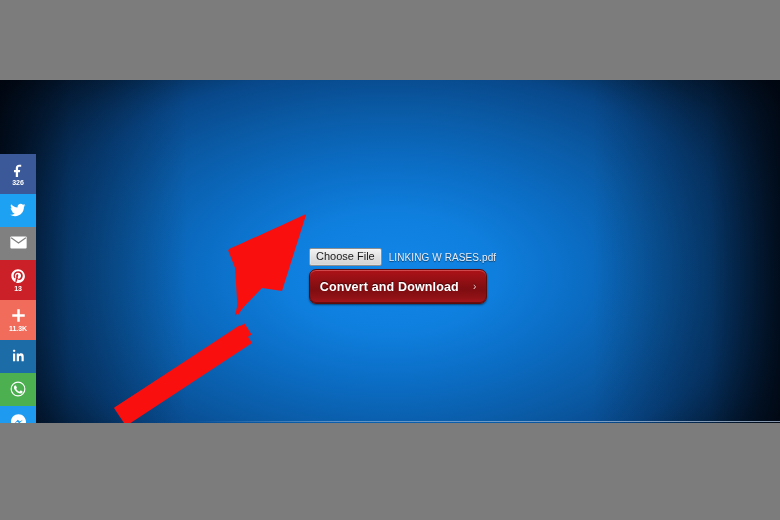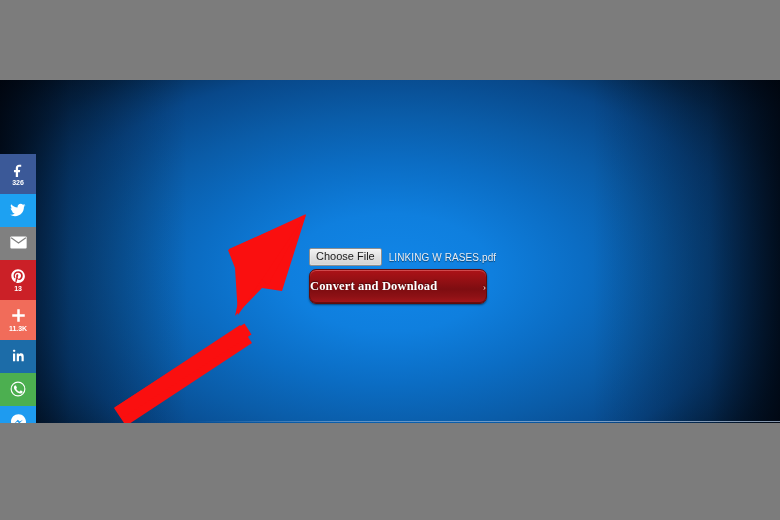--- a/index.html
+++ b/index.html
@@ -180,24 +180,23 @@
          #951014 30%,
          #7e0d11 58%,
          #8d1115 80%,
          #a5151a 100%);
     box-shadow:
         inset 0 1px 0 rgba(255,150,150,0.42),
         inset 0 -1px 0 rgba(0,0,0,0.35),
         0 1px 2px rgba(0,0,0,0.5);
     display: flex;
     align-items: center;
-    justify-content: space-between;
+    justify-content: center;
     cursor: pointer;
     z-index: 9;
-    font-family: Liberation Serif, serif;
   }
   #convert-btn .label {
     font-size: 12.5px;
     font-weight: bold;
     color: #ffffff;
     letter-spacing: 0.15px;
     text-shadow: 0 -1px 1px rgba(0,0,0,0.55);
   }
   #convert-btn .chev {
     font-size: 10px;

